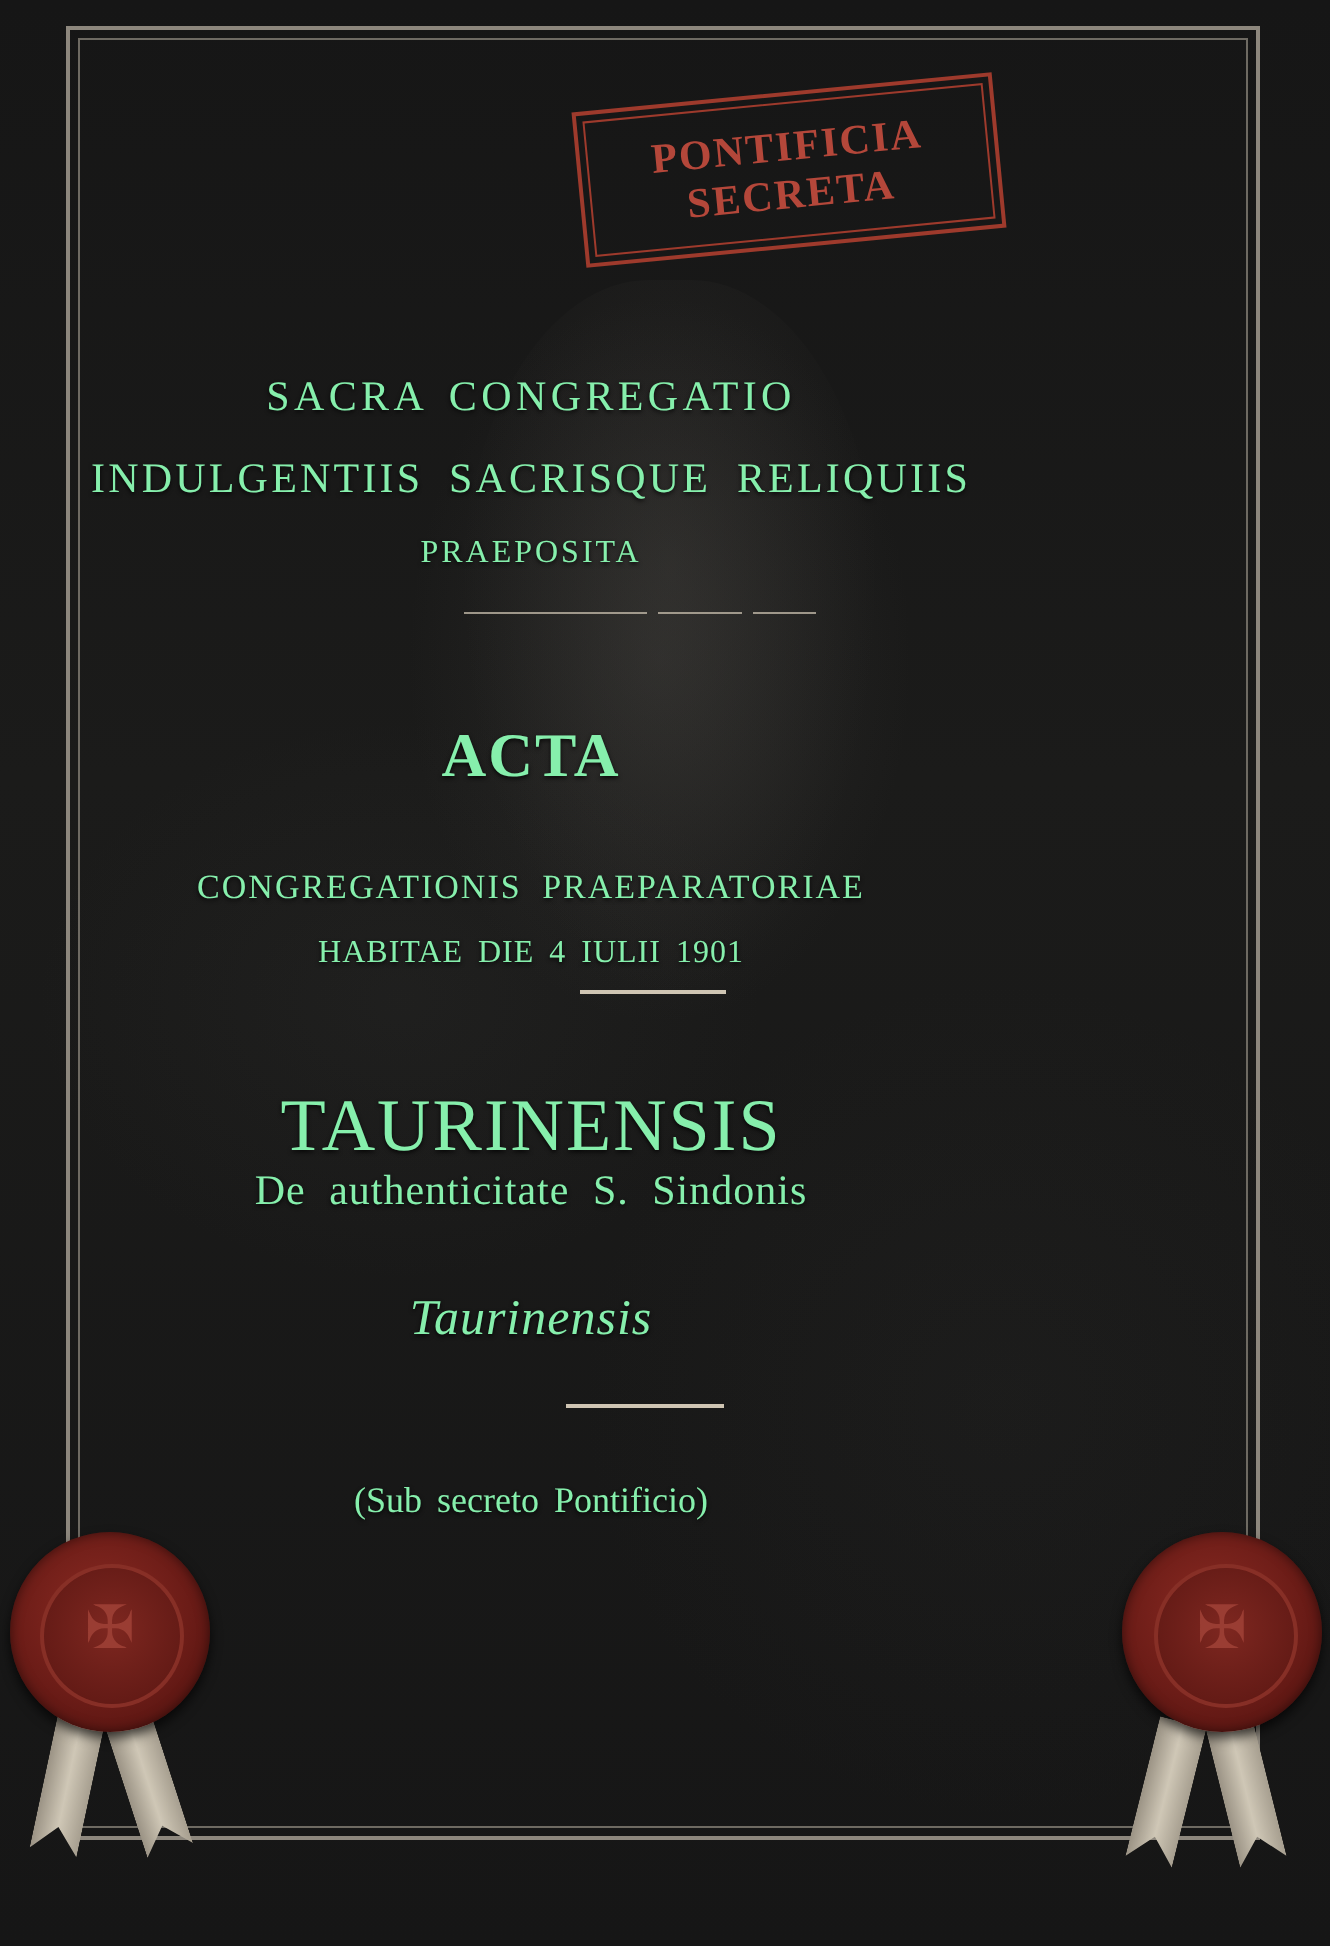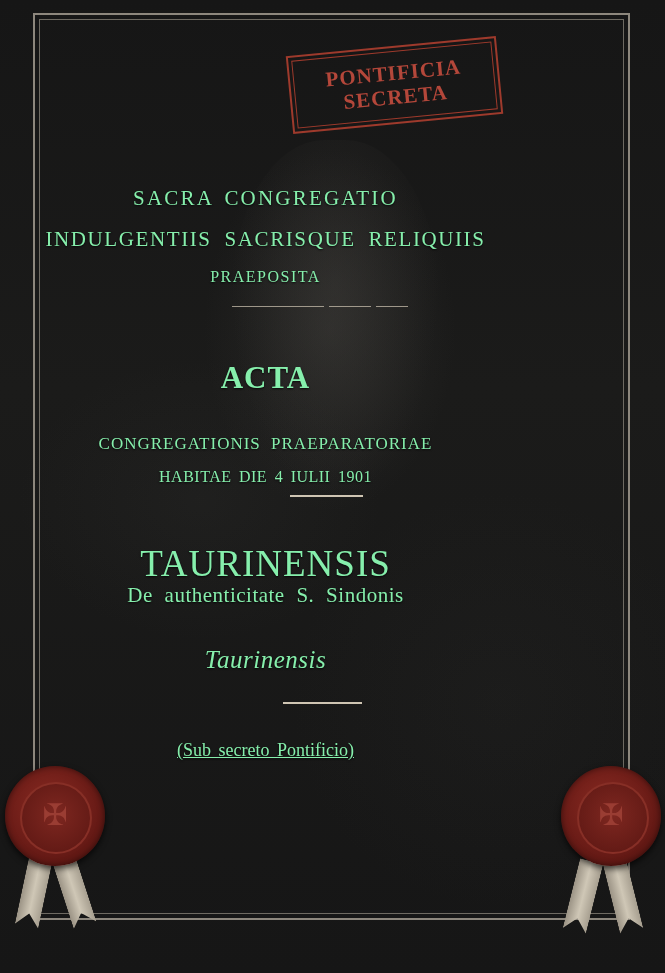--- a/index.html
+++ b/index.html
@@ -46,21 +46,21 @@
   }
   .l-sacra { top:186px; font-size:21px; letter-spacing:2.2px; word-spacing:4px; }
   .l-indulg { top:227px; font-size:21px; letter-spacing:1.6px; word-spacing:6px; }
   .l-praep { top:268px; font-size:16px; letter-spacing:1.5px; }
   .l-acta { top:360px; font-size:31px; font-weight:bold; letter-spacing:1px; }
   .l-cong { top:434px; font-size:17px; letter-spacing:1px; word-spacing:5px; }
   .l-habit { top:453px; font-size:16px; letter-spacing:0.5px; word-spacing:3px;margin-top:15px; }
   .l-taur { top:542px; font-size:37px; letter-spacing:1px; }
   .l-de { top:583px; font-size:21px; word-spacing:6px; letter-spacing:0.5px; }
   .l-taur2 { top:646px; font-size:25px; font-style:italic; letter-spacing:0.5px; }
-  .l-sub { top:740px; font-size:18px; word-spacing:3px;text-decoration:underline; }
+  .l-sub { top:740px; font-size:18px; word-spacing:3px; }
   .rule { position:absolute; height:1.5px; background:#cfc5b3; }
   .rule-dashed {
     position:absolute; left:232px; top:306px; width:176px; height:1px;
     background:linear-gradient(90deg,#bdb4a4 0 52%,transparent 52% 55%,#bdb4a4 55% 79%,transparent 79% 82%,#bdb4a4 82% 100%);
     opacity:0.8;
   }
   .seal { position:absolute; }
   .seal .wax {
     position:absolute; border-radius:50%;
     background:radial-gradient(circle at 45% 40%, #8a2a22 0%, #6b1c17 55%, #4a100d 100%);

